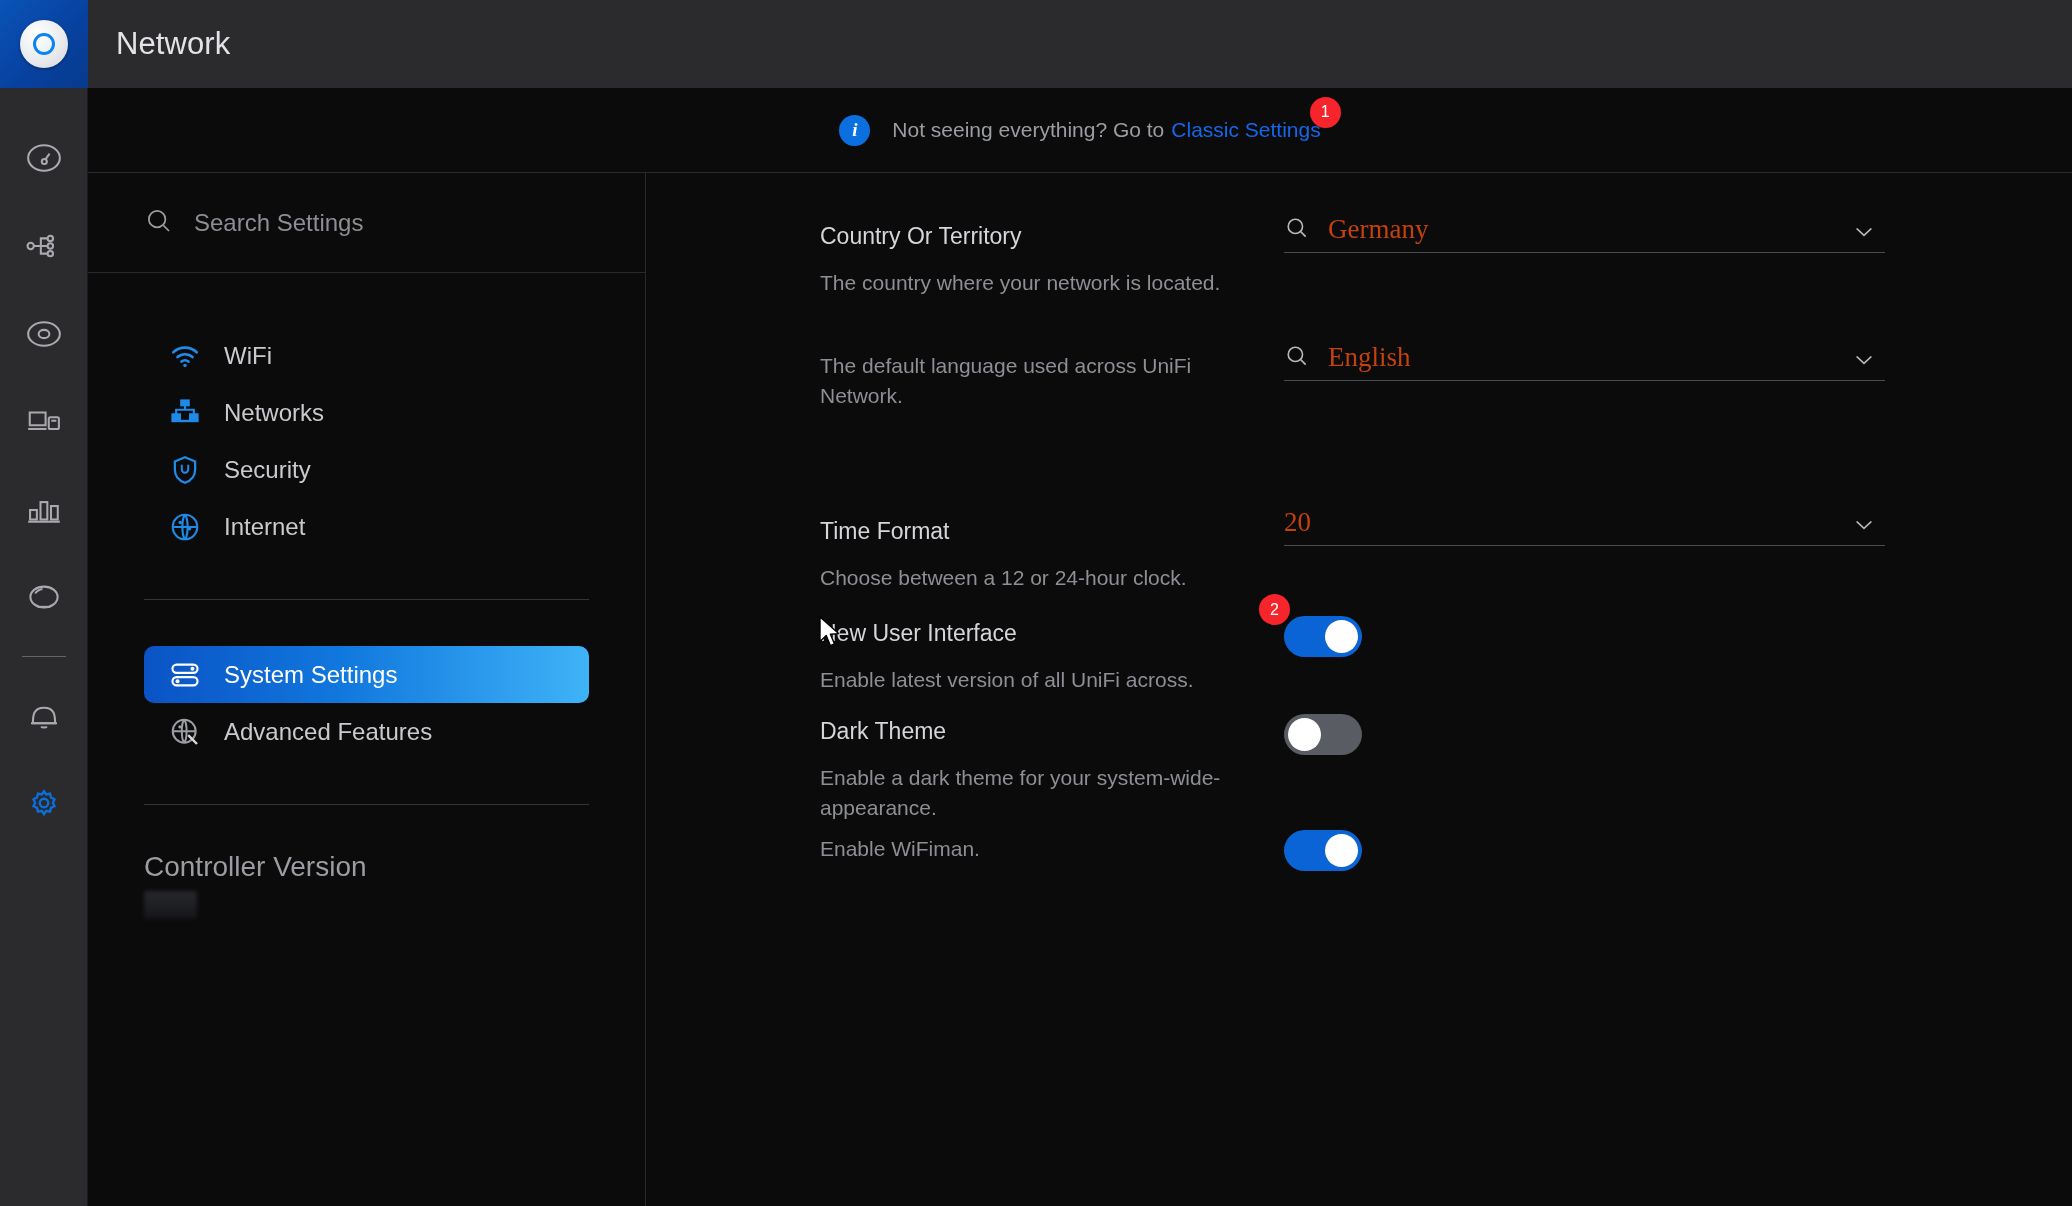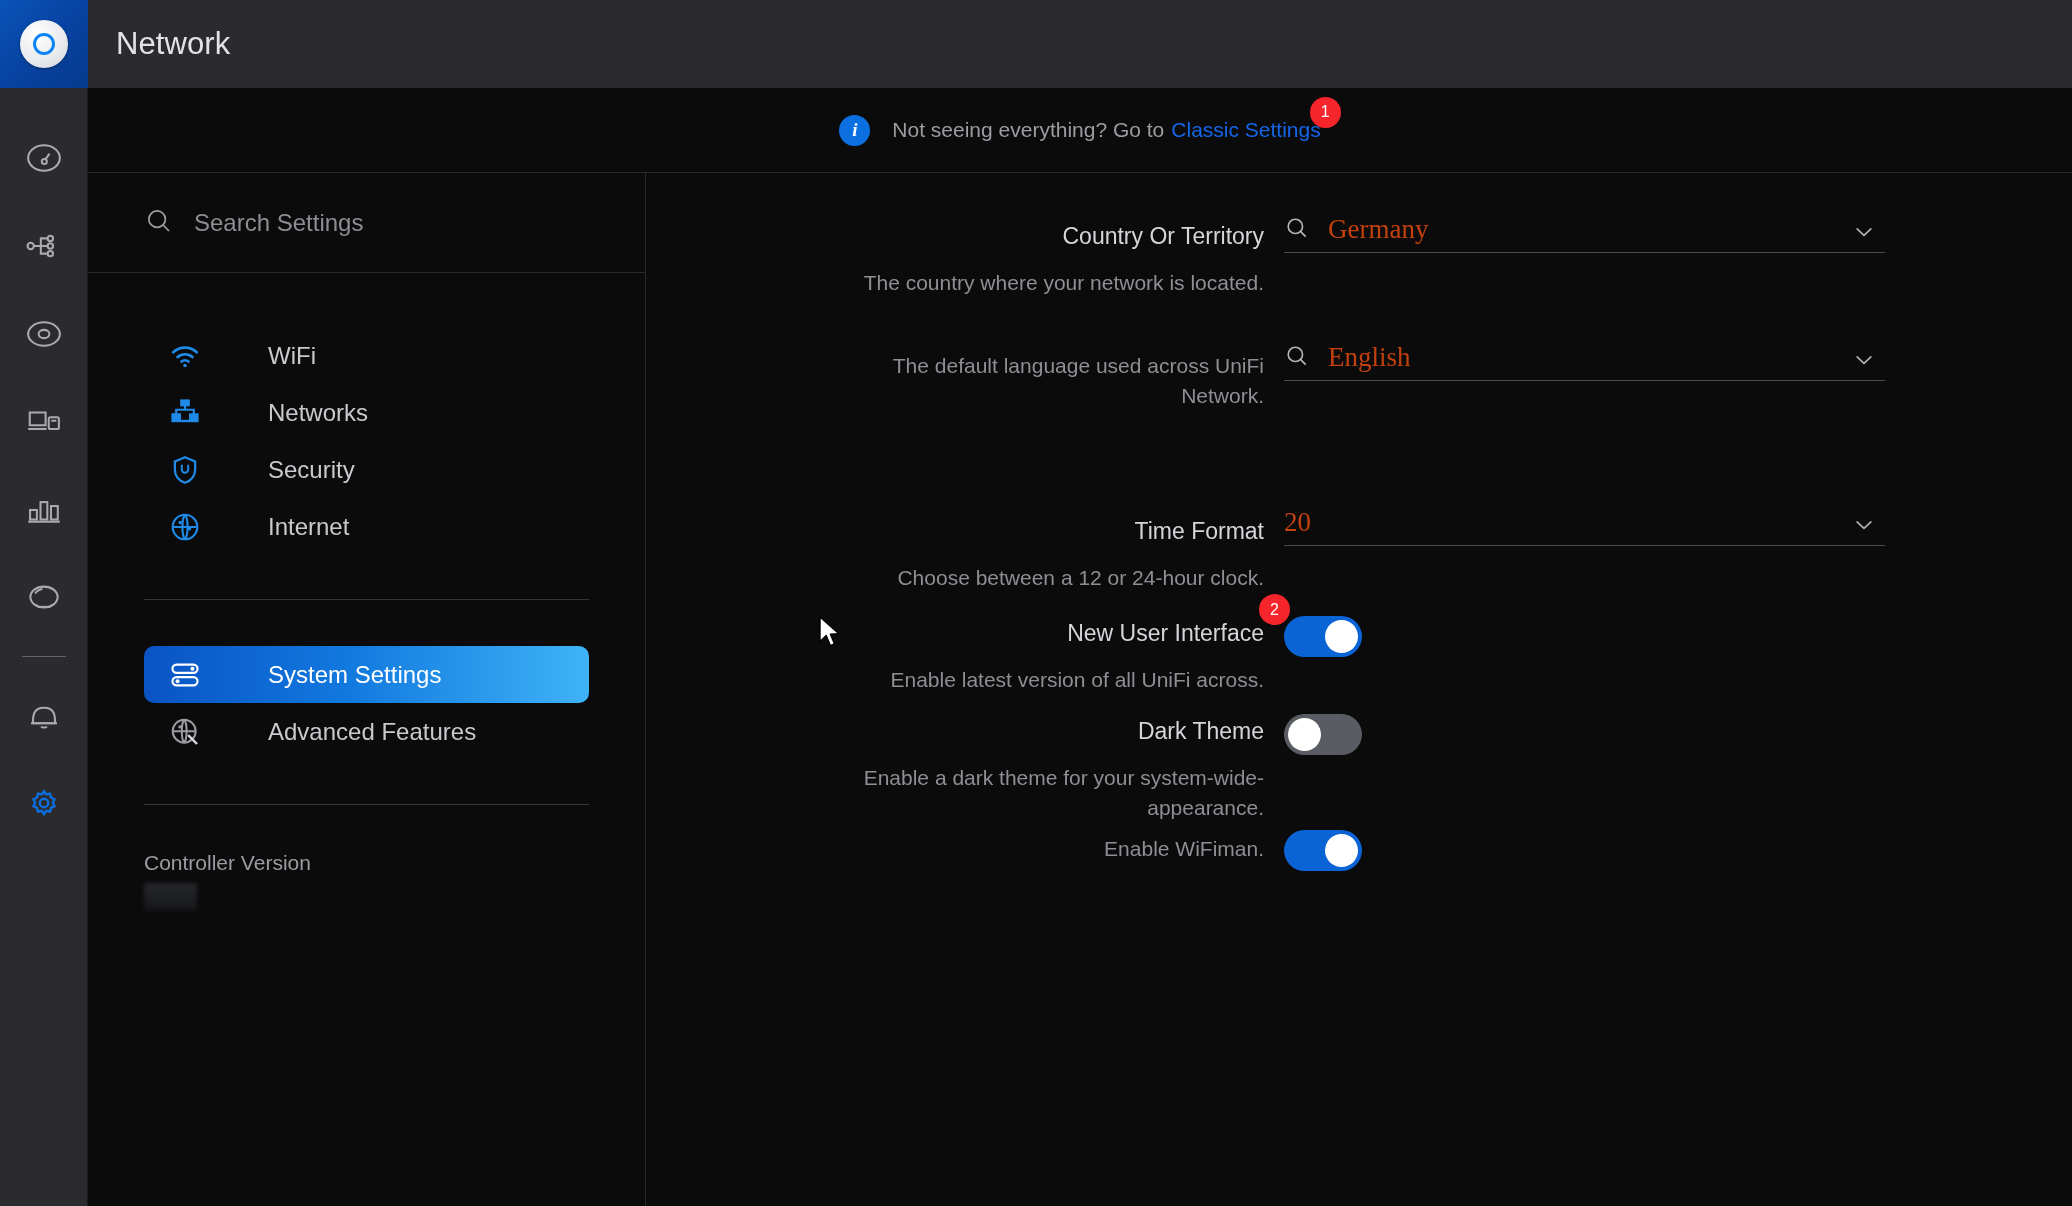--- a/index.html
+++ b/index.html
@@ -97,47 +97,46 @@
   }
   .nav-search .mag { flex:none; margin-right:20px; }
   .nav-search-ph { font-size:24px; color:#8c8e93; }
 
   .nav-groups { padding-top:54px; }
   .nav-item {
     display:flex; align-items:center;
     height:57px; margin:0 56px 0 56px;
     padding-left:24px; border-radius:10px;
     cursor:pointer;
-    gap:44px;
   }
   .nav-item .ic { width:34px; height:34px; flex:none; margin-right:22px;
                   display:flex; align-items:center; justify-content:center; }
   .nav-label { font-size:24px; color:#c9cace; }
   .nav-item.active {
     background:linear-gradient(90deg,#0a53c4 0%,#1178de 45%,#3fb3f7 100%);
   }
   .nav-item.active .nav-label { color:#ffffff; }
 
   .nav-divider {
     height:1px; background:#34353a;
     margin:44px 56px 0 56px;
   }
   .nav-footer { padding:46px 0 0 56px; }
-  .ctrl-label { font-size:21px; color:#9b9da2; margin-bottom:8px; }
+  .ctrl-label { font-size:28px; color:#9b9da2; margin-bottom:8px; }
   .ctrl-value {
     width:53px; height:28px;
     background:linear-gradient(180deg,#27282b 0%,#1e1f22 55%,#141517 100%);
     filter:blur(2px);
     border-radius:2px;
   }
 
   
   .main { position:absolute; left:646px; top:173px; width:1426px; height:1033px; }
   .row { position:absolute; left:0; width:1426px; }
-  .row-label-col { position:absolute; left:198px; width:420px;text-align:right; }
+  .row-label-col { position:absolute; left:174px; width:420px; }
   .row-title { font-size:23px; color:#d5d6da; margin-bottom:18px; }
   .row-desc  { font-size:21px; color:#8d8f94; line-height:1.45; }
 
   .field { position:absolute; left:638px; width:601px; }
   .select {
     position:relative; width:601px; height:46px;
     border-bottom:1px solid #4a4b50;
     display:flex; align-items:center; cursor:pointer;
   }
   .select .mag { flex:none; margin-right:18px; }

